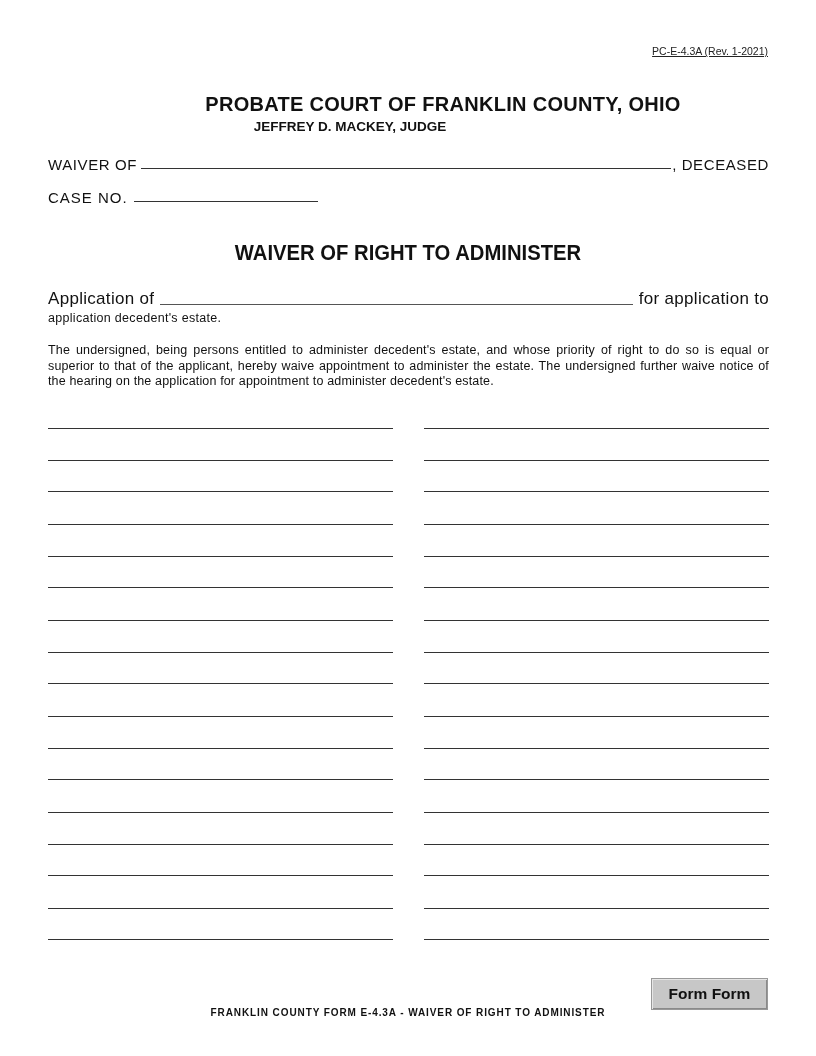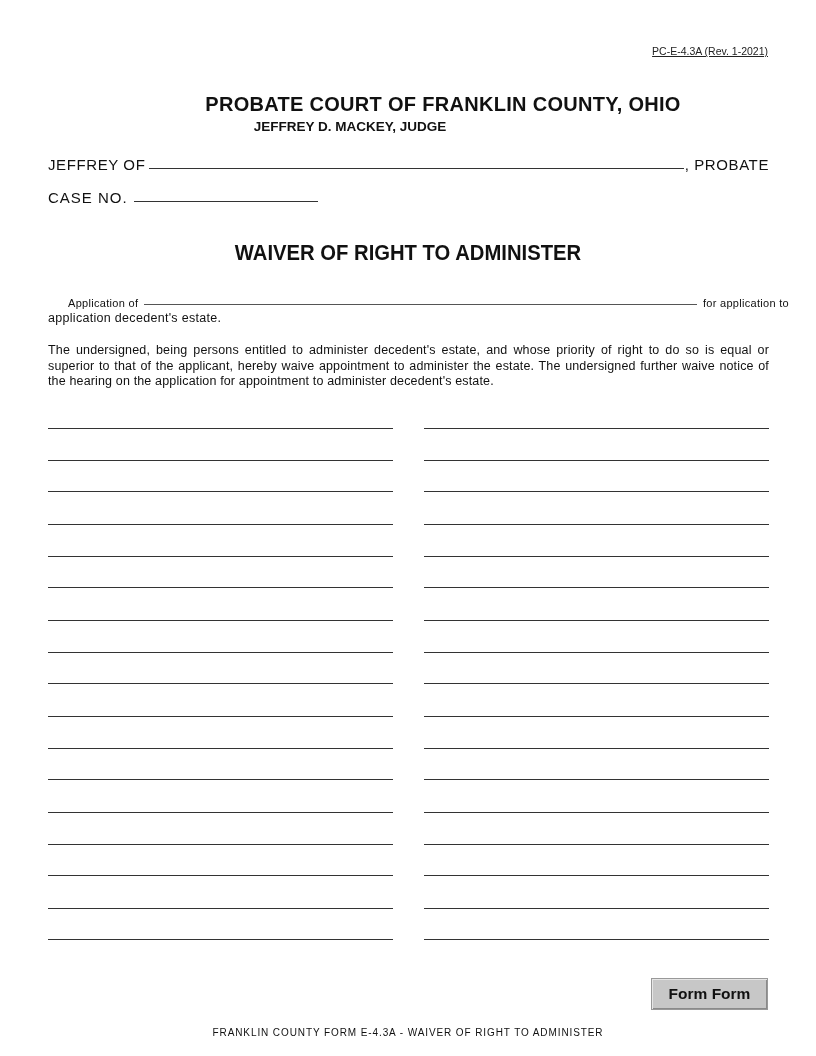--- a/index.html
+++ b/index.html
@@ -14,46 +14,46 @@
   .estate-row { top: 153px; left: 48px; width: 721px; height: 20px; display: flex; align-items: flex-end;
                 font-size: 15px; letter-spacing: 0.6px; }
   .estate-row .line, .case-row .line, .app-row .line { border-bottom: 1.3px solid #333; height: 0; margin-bottom: 4px; }
   .estate-row .line { flex: 1; margin-left: 4px; margin-right: 1px; }
   .case-row { top: 186px; left: 48px; height: 20px; display: flex; align-items: flex-end;
               font-size: 15px; letter-spacing: 1px; text-align: right; }
   .case-row .line { width: 184px; margin-left: 6px; }
   .doc-title { top: 240px; left: 0; width: 816px; text-align: center;
                font-size: 22px; font-weight: bold; transform: scaleX(0.92); transform-origin: center; }
   .app-row { top: 293px; left: 48px; width: 721px; height: 16px; display: flex; align-items: flex-end;
-             font-size: 11px; letter-spacing: 0.3px; margin-left: 20px; }
+             font-size: 17px; letter-spacing: 0.3px; }
   .app-row .line { flex: 1; margin: 0 6px 4px 6px; border-bottom-color: #555; }
   .app-cont { top: 311px; left: 48px; font-size: 12.5px; letter-spacing: 0.3px; }
   .body-para { top: 343px; left: 48px; width: 721px; font-size: 12.5px; line-height: 15.5px;
                text-align: justify; letter-spacing: 0.15px; }
   .sig { position: absolute; height: 0; border-bottom: 1.5px solid #333; }
   .sig.left { left: 48px; width: 345px; }
   .sig.right { left: 424px; width: 345px; }
   .reset-btn { top: 978px; left: 651px; width: 117px; height: 32px; background: #c7c7c7;
                border: 1px solid #999; box-shadow: inset 1px 1px 0 #e6e6e6, inset -1px -1px 0 #8a8a8a;
                font-family: "Liberation Sans", sans-serif; font-size: 15.5px; font-weight: bold; color: #111;
                display: flex; align-items: center; justify-content: center; padding: 0; cursor: pointer; }
   .footer { top: 1007px; left: 0; width: 816px; text-align: center; font-size: 10px;
-            font-weight: normal; letter-spacing: 0.9px; margin-top: 20px; }
+            font-weight: bold; letter-spacing: 0.9px; }
 </style>
 </head>
 <body>
 
 <div class="abs form-id">PC-E-4.3A (Rev. 1-2021)</div>
 <div class="abs court-title">PROBATE COURT OF FRANKLIN COUNTY, OHIO</div>
 <div class="abs judge">JEFFREY D. MACKEY, JUDGE</div>
 
 <div class="abs estate-row">
-  <span>JEFFREY OF</span>
+  <span>WAIVER OF</span>
   <span class="line"></span>
-  <span>, PROBATE</span>
+  <span>, DECEASED</span>
 </div>
 
 <div class="abs case-row">
   <span>CASE NO.</span>
   <span class="line"></span>
 </div>
 
 <div class="abs doc-title">WAIVER OF RIGHT TO ADMINISTER</div>
 
 <div class="abs app-row">

